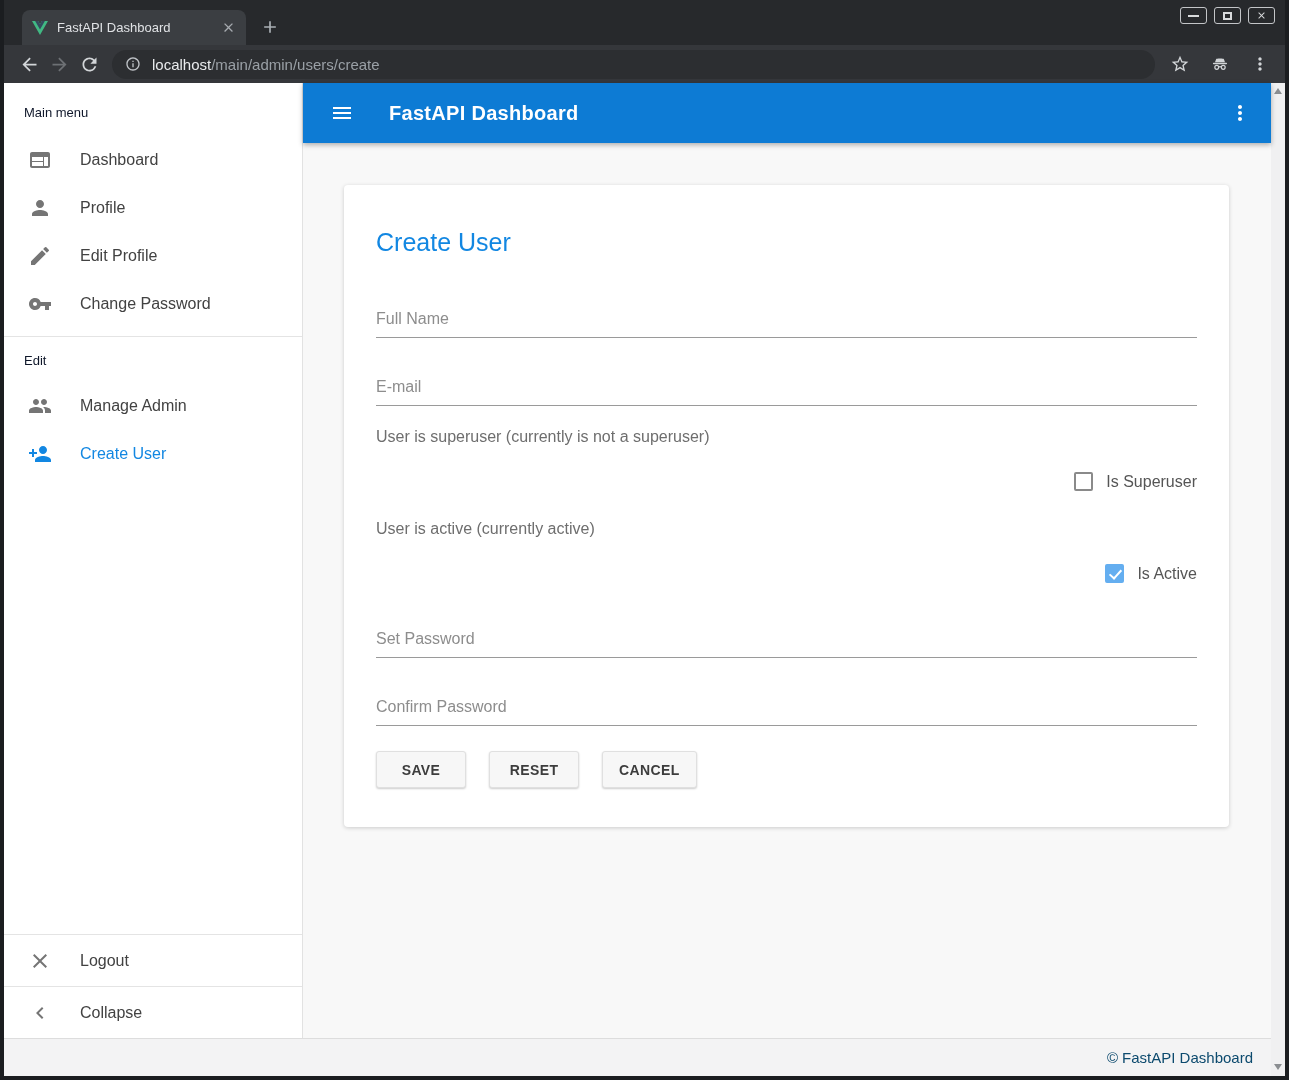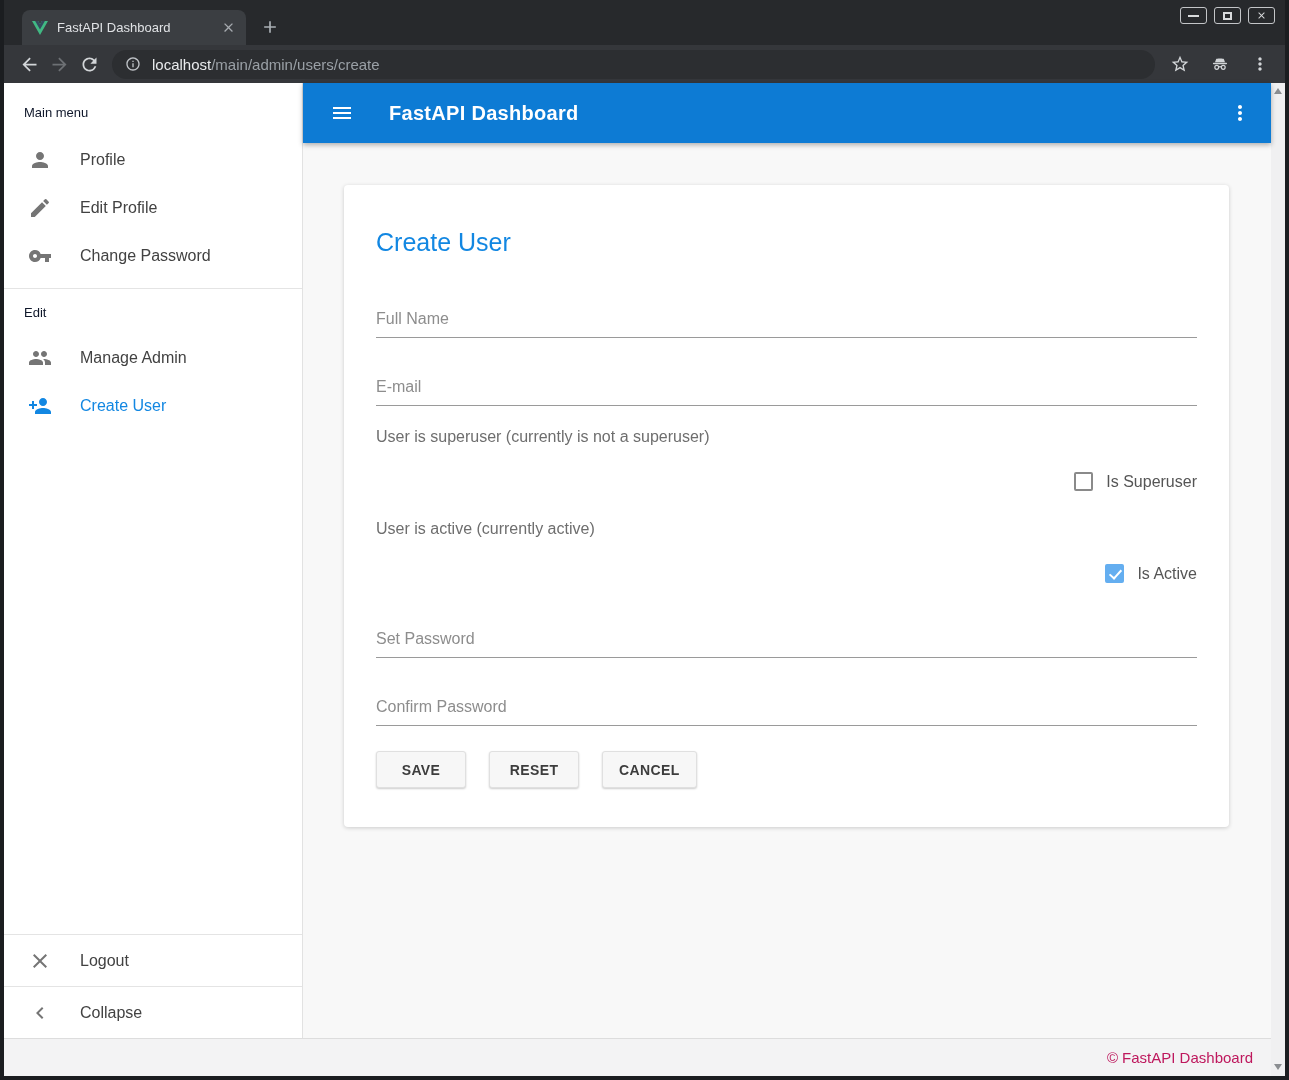--- a/index.html
+++ b/index.html
@@ -101,21 +101,21 @@
   .cblabel { margin-left:13px; font-size:16px; color:#555; }
   .btnrow { margin-top:25px; display:flex; gap:23px; }
   .btn { min-width:90px; height:37px; background:#f7f7f7;
     border:1px solid #e0e0e0; border-radius:3px; font-size:14px; font-weight:bold;
     color:#3d3d3d; letter-spacing:.4px; box-shadow:0 1px 2px rgba(0,0,0,.2);
     padding:0 16px; cursor:pointer; font-family:"Liberation Sans", sans-serif; }
 
   
   .page-footer { height:38px; background:#f3f3f4; border-top:1px solid #dddddd;
     display:flex; align-items:center; justify-content:flex-end;
-    padding-right:18px; font-size:15px; color:#be185d; flex:0 0 auto; }
+    padding-right:18px; font-size:15px; color:#0c4a6e; flex:0 0 auto; }
 
   
   .scrollbar { width:14px; background:#f0f0f1; display:flex;
     flex-direction:column; justify-content:space-between; align-items:center;
     padding:5px 0 6px; flex:0 0 auto; }
   .tri-up { width:0; height:0; border-left:4px solid transparent;
     border-right:4px solid transparent; border-bottom:6px solid #8a8d91;
     cursor:pointer; }
   .tri-down { width:0; height:0; border-left:4px solid transparent;
     border-right:4px solid transparent; border-top:6px solid #8a8d91;
@@ -204,20 +204,26 @@
 
   <div class="body-row">
     <div class="main-col">
       <div class="content-row">
 
         <aside class="sidebar">
           <div class="s-header">Main menu</div>
 
           <div class="s-item">
             <svg viewBox="0 0 24 24" fill="currentColor">
+              <path d="M20 4H4c-1.1 0-2 .9-2 2v12c0 1.1.9 2 2 2h16c1.1 0 2-.9 2-2V6c0-1.1-.9-2-2-2zm-5 14H4v-4h11v4zm0-5H4V9h11v4zm5 5h-4V9h4v9z"></path>
+            </svg>
+            <span>Dashboard</span>
+          </div>
+          <div class="s-item">
+            <svg viewBox="0 0 24 24" fill="currentColor">
               <path d="M12 12c2.21 0 4-1.79 4-4s-1.79-4-4-4-4 1.79-4 4 1.79 4 4 4zm0 2c-2.67 0-8 1.34-8 4v2h16v-2c0-2.66-5.33-4-8-4z"></path>
             </svg>
             <span>Profile</span>
           </div>
           <div class="s-item">
             <svg viewBox="0 0 24 24" fill="currentColor">
               <path d="M3 17.25V21h3.75L17.81 9.94l-3.75-3.75L3 17.25zM20.71 7.04c.39-.39.39-1.02 0-1.41l-2.34-2.34a.9959.9959 0 0 0-1.41 0l-1.83 1.83 3.75 3.75 1.83-1.83z"></path>
             </svg>
             <span>Edit Profile</span>
           </div>

